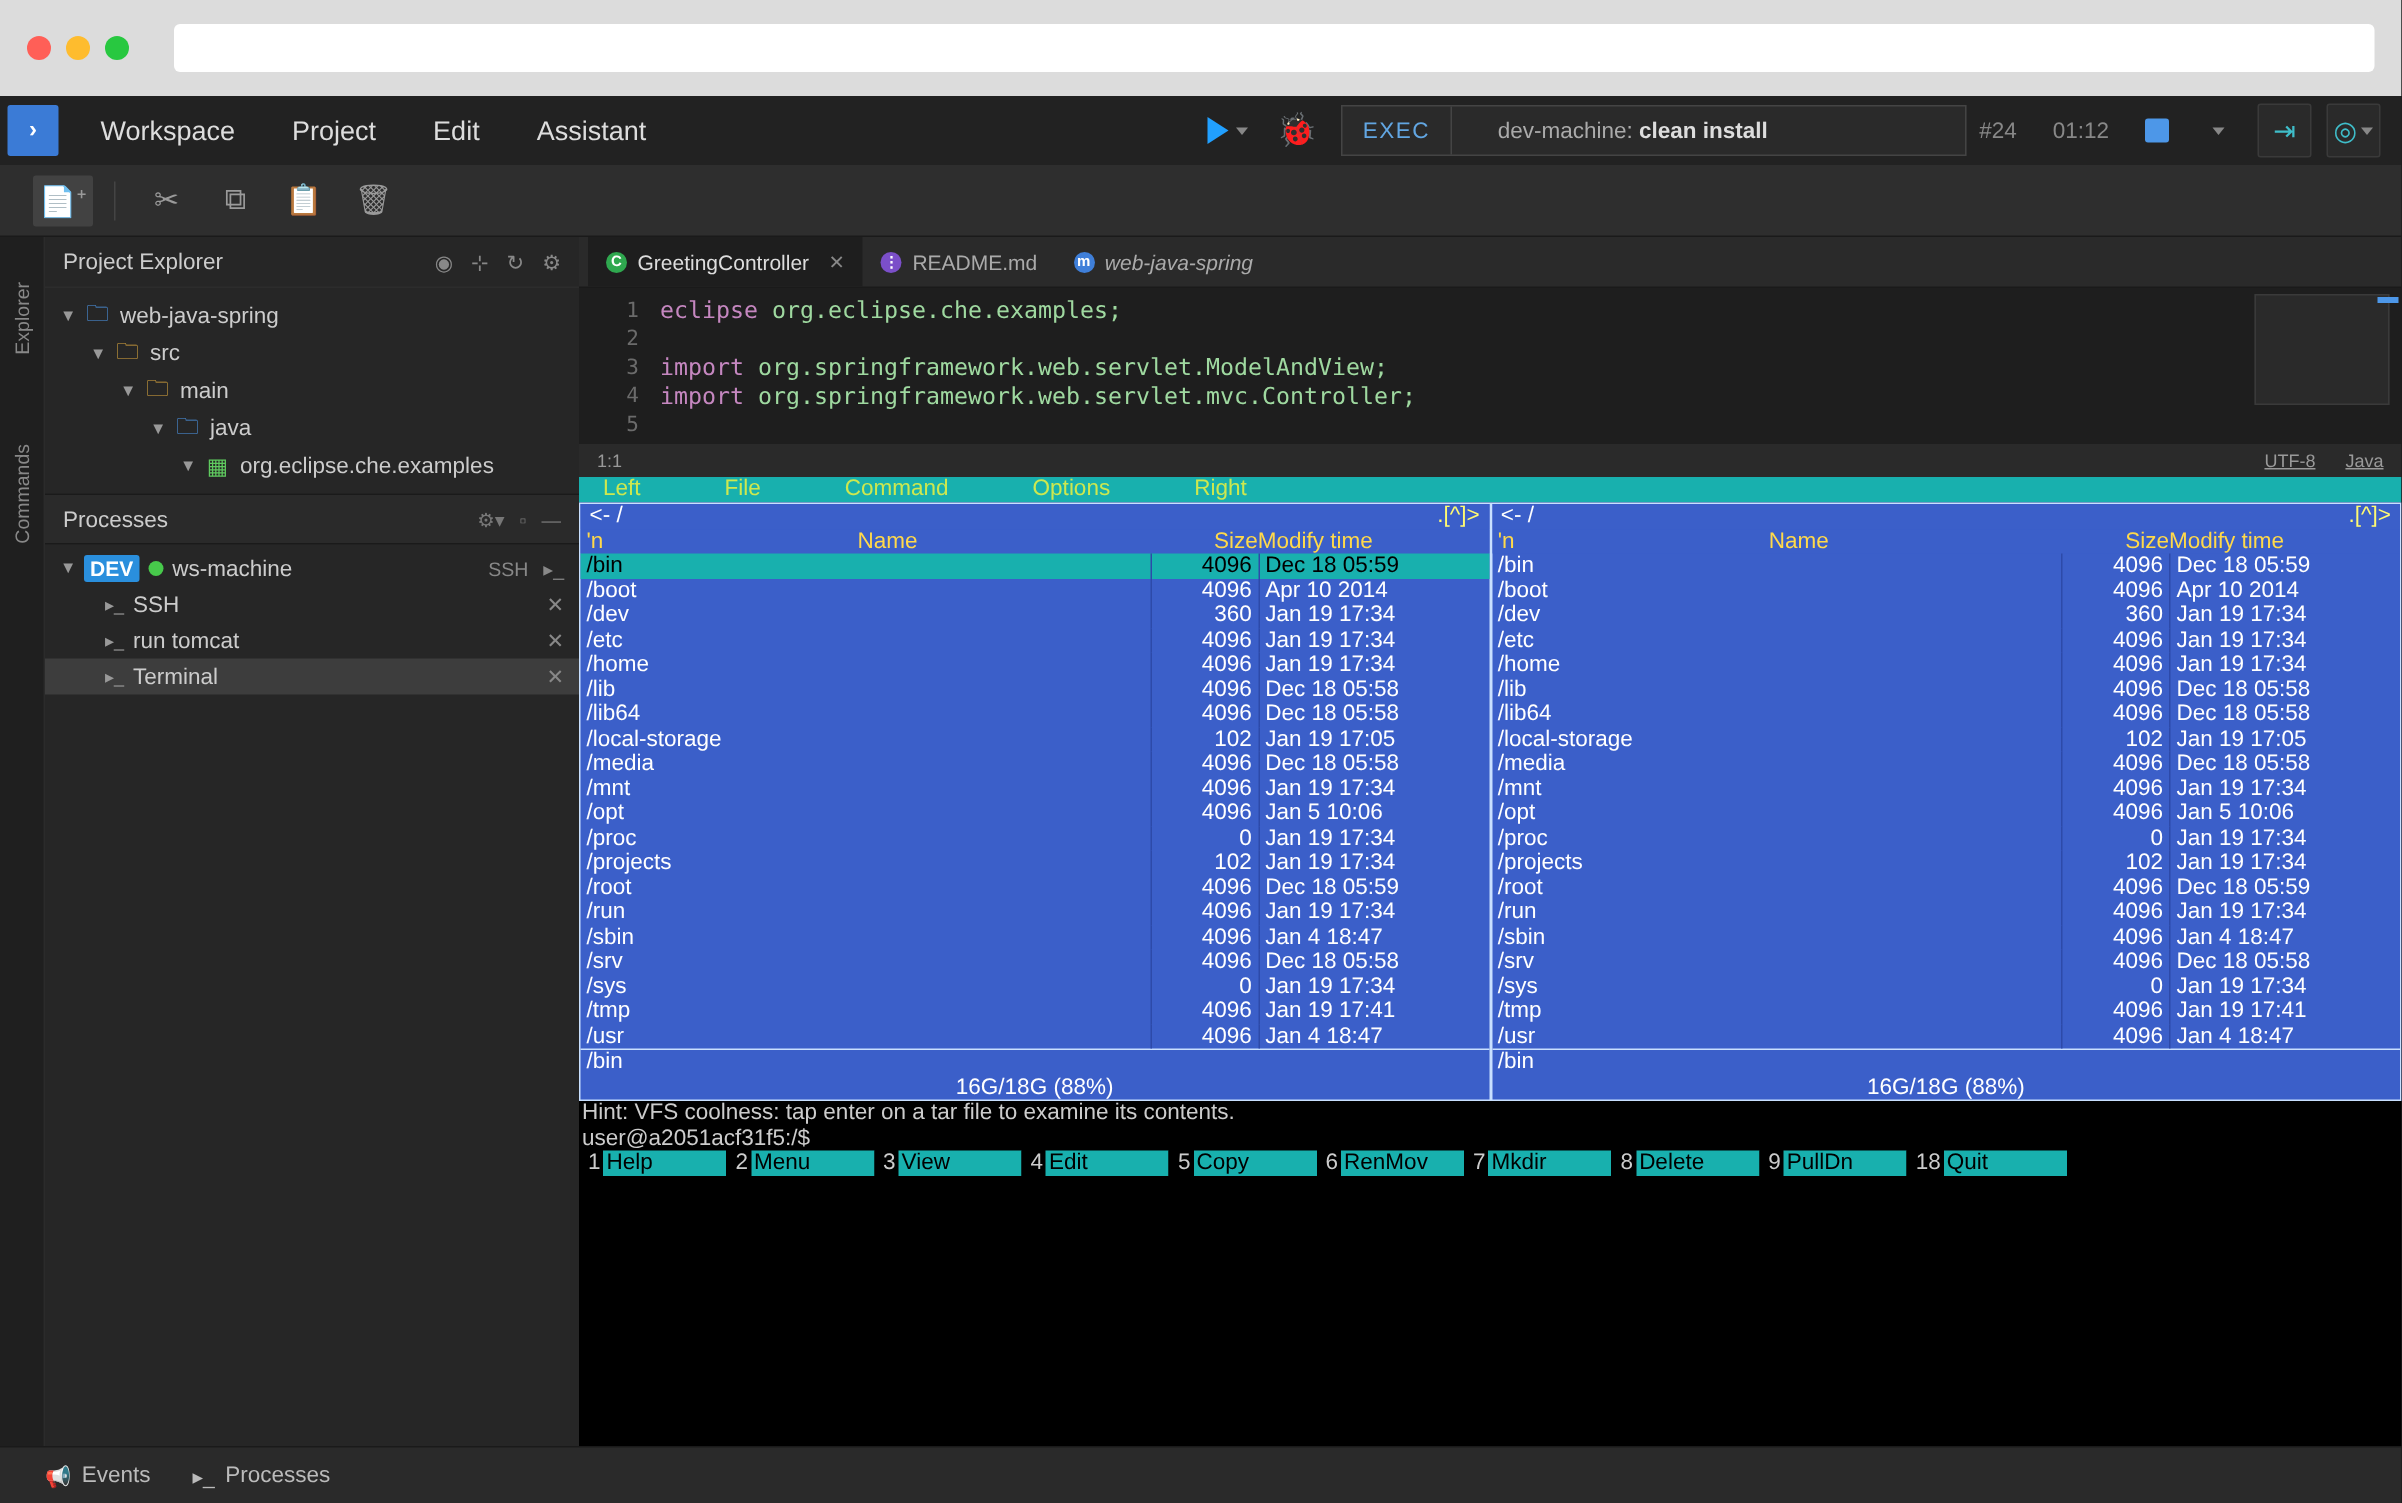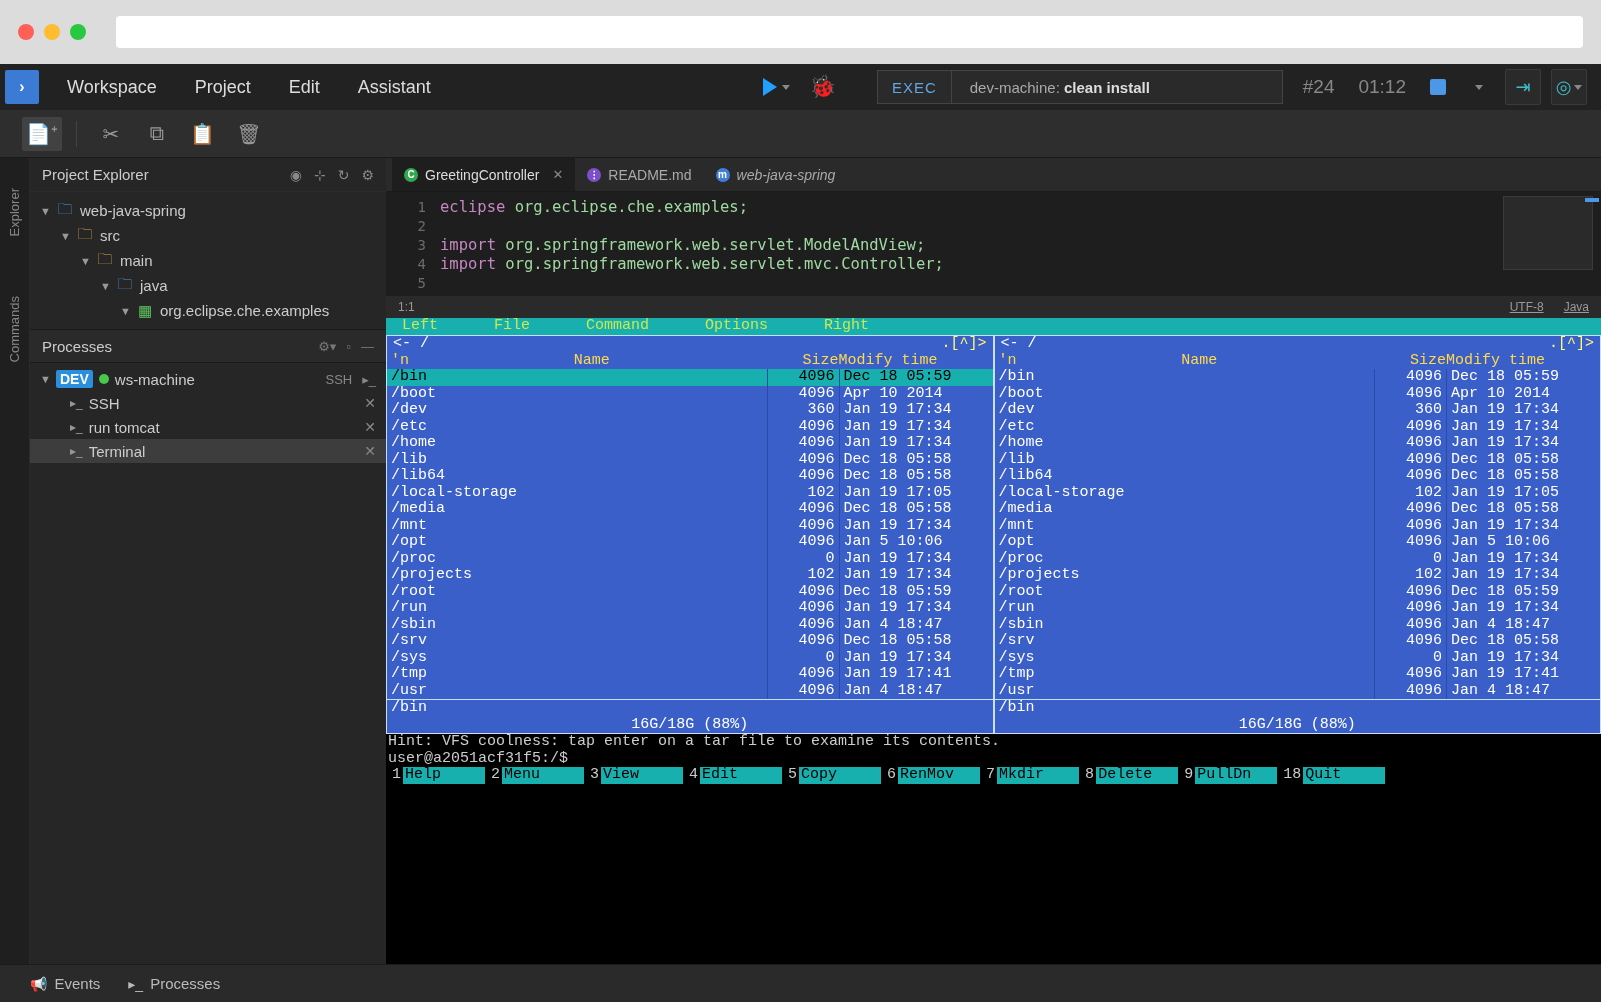--- a/index.html
+++ b/index.html
@@ -18,25 +18,25 @@
 .menubar { height: 46px; background: #222; display: flex; align-items: center; padding: 0; color: #ddd; }
 .menu-chevron { width: 34px; height: 34px; background: #3b7bd6; display: flex; align-items: center; justify-content: center; margin-left: 5px; border-radius: 2px; color: #fff; font-weight: bold; }
 .menu-items { display: flex; gap: 38px; margin-left: 28px; font-size: 18px; }
 .menu-item { cursor: pointer; }
 
 .run-cluster { display: flex; align-items: center; margin-left: auto; height: 100%; }
 .run-btn { width: 40px; height: 40px; display: flex; align-items: center; justify-content: center; margin-right: 6px; }
 .play-tri { width: 0; height: 0; border-left: 14px solid #21a0ff; border-top: 9px solid transparent; border-bottom: 9px solid transparent; }
 .dropdown-caret { width: 0; height: 0; border-left: 4px solid transparent; border-right: 4px solid transparent; border-top: 5px solid #888; margin-left: 5px; }
 .debug-icon { font-size: 22px; color: #6fbf27; }
-.exec-pill { display: flex; align-items: center; height: 34px; background: #2a2a2a; border: 1px solid #444; margin-left: 28px; }
+.exec-pill { display: flex; align-items: center; height: 34px; background: #2a2a2a; border: 1px solid #444; margin-left: 3px; gap: 12px; }
 .exec-label { padding: 0 14px; color: #62a6e2; font-size: 15px; letter-spacing: 1px; border-right: 1px solid #444; height: 100%; display: flex; align-items: center; }
 .exec-cmd { padding: 0 18px; font-size: 15px; color: #aaa; width: 330px; }
 .exec-cmd b { color: #ddd; font-weight: 600; }
-.run-meta { margin-left: 20px; color: #888; font-size: 19px; display: flex; align-items: center; gap: 24px; padding-right: 12px; }
+.run-meta { margin-left: 8px; color: #888; font-size: 15px; display: flex; align-items: center; gap: 24px; padding-right: 12px; }
 .stop-sq { width: 16px; height: 16px; background: #4d97e8; border-radius: 2px; }
 .right-icons { display: flex; gap: 10px; margin-left: 10px; margin-right: 14px; }
 .ricon { width: 36px; height: 36px; background: #2a2a2a; border: 1px solid #3a3a3a; display: flex; align-items: center; justify-content: center; color: #3fbdc9; font-size: 18px; border-radius: 2px; }
 
 
 .toolbar { height: 48px; background: #2e2e2e; display: flex; align-items: center; padding: 0 22px; gap: 6px; border-bottom: 1px solid #1a1a1a; }
 .tb-btn { width: 40px; height: 34px; display: flex; align-items: center; justify-content: center; color: #9a9a9a; font-size: 20px; }
 .tb-new { background: #424242; border-radius: 2px; }
 .tb-sep { width: 1px; height: 26px; background: #444; margin: 0 8px; }
 
@@ -81,21 +81,21 @@
 .gutter { width: 54px; text-align: right; color: #6b6b6b; padding: 6px 14px 0 0; line-height: 19px; font-size: 14px; }
 .code { padding-top: 6px; line-height: 19px; }
 .kw { color: #c587c0; }
 .pkg-hl { color: #9fd9a0; }
 .statusbar-mini { height: 22px; background: #2a2a2a; display: flex; align-items: center; font-size: 12px; color: #999; padding: 0 12px; }
 .sbm-right { margin-left: auto; display: flex; gap: 20px; text-decoration: underline; }
 .minimap { position: absolute; right: 8px; top: 4px; width: 90px; height: 74px; background: #2a2a2a; border: 1px solid #3a3a3a; }
 .mini-collapse { position: absolute; right: 2px; top: 6px; width: 14px; height: 4px; background: #4d97e8; }
 
 
-.mc { flex: 1; background: #000; font-family: Liberation Mono, monospace; font-size: 15px; line-height: 16.5px; color: #ddd; padding: 0; position: relative; }
+.mc { flex: 1; background: #000; font-family: Liberation Sans, sans-serif; font-size: 15px; line-height: 16.5px; color: #ddd; padding: 0; position: relative; }
 .mc-menu { background: #18b0ae; color: #000; height: 17px; padding-left: 16px; display: flex; gap: 56px; font-weight: 500; }
 .mc-menu span { color: #cde84f; }
 .mc-body { display: flex; }
 .mc-pane { flex: 1; background: #3b5fc9; border-right: 1px solid #000; }
 .mc-path { background: #3b5fc9; color: #fff; padding: 0 6px; display: flex; }
 .mc-path-center { flex: 1; text-align: left; }
 .mc-path-hint { color: #fffa72; }
 .mc-cols { display: flex; background: #3b5fc9; color: #ffd94a; font-weight: 500; }
 .mc-col-n { width: 30px; padding-left: 4px; }
 .mc-col-name { flex: 1; text-align: center; }

